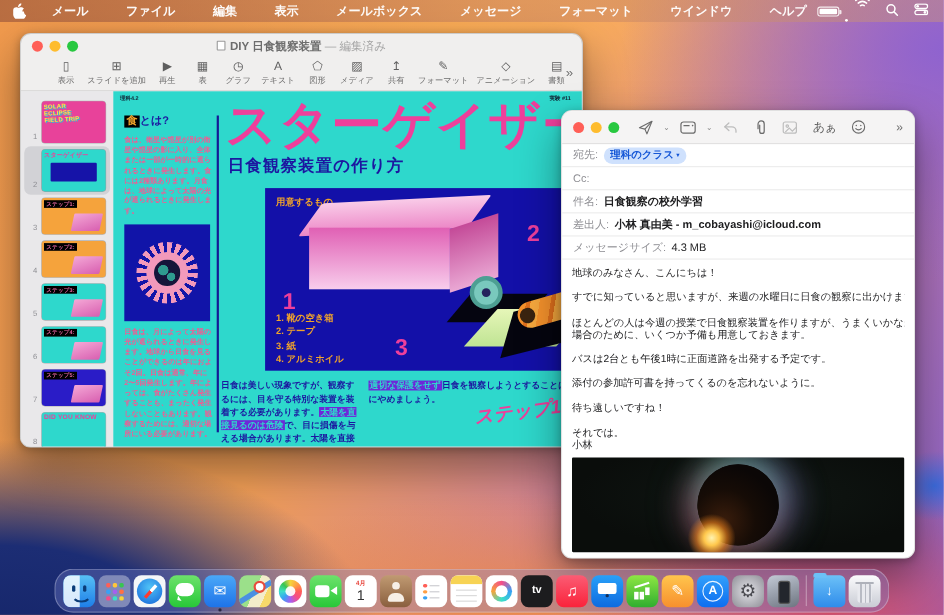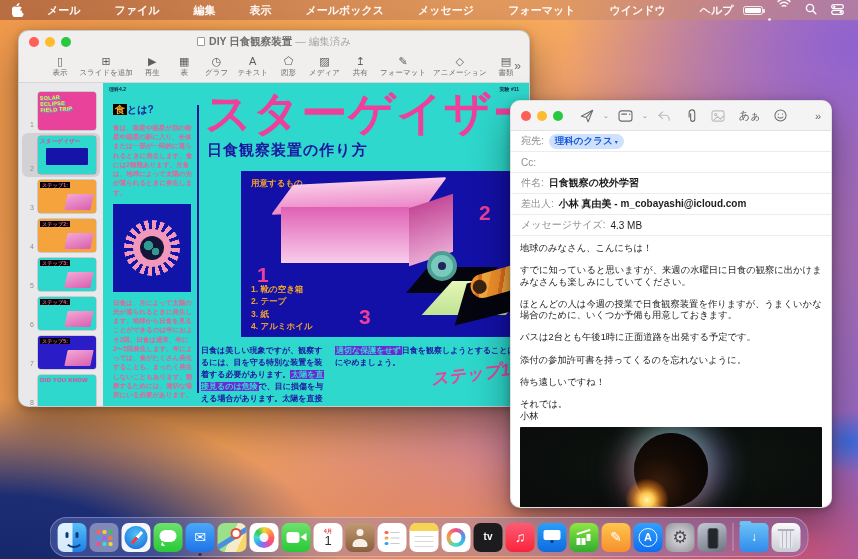--- a/index.html
+++ b/index.html
@@ -504,21 +504,20 @@
     </div>
     <div class="mrow">
       <span class="mlabel">メッセージサイズ:</span>
       <span class="mvalue" style="font-weight:400">4.3 MB</span>
     </div>
     <div id="mail-body">
 
     <div class="bline">地球のみなさん、こんにちは！</div>
         <div class="bline blank"></div>
         <div class="bline">すでに知っていると思いますが、来週の水曜日に日食の観察に出かけます！</div>
-        <div class="bline">みなさんも楽しみにしていてください。</div>
         <div class="bline blank"></div>
         <div class="bline">ほとんどの人は今週の授業で日食観察装置を作りますが、うまくいかなかった</div>
         <div class="bline">場合のために、いくつか予備も用意しておきます。</div>
         <div class="bline blank"></div>
         <div class="bline">バスは2台とも午後1時に正面道路を出発する予定です。</div>
         <div class="bline blank"></div>
         <div class="bline">添付の参加許可書を持ってくるのを忘れないように。</div>
         <div class="bline blank"></div>
         <div class="bline">待ち遠しいですね！</div>
         <div class="bline blank"></div>

